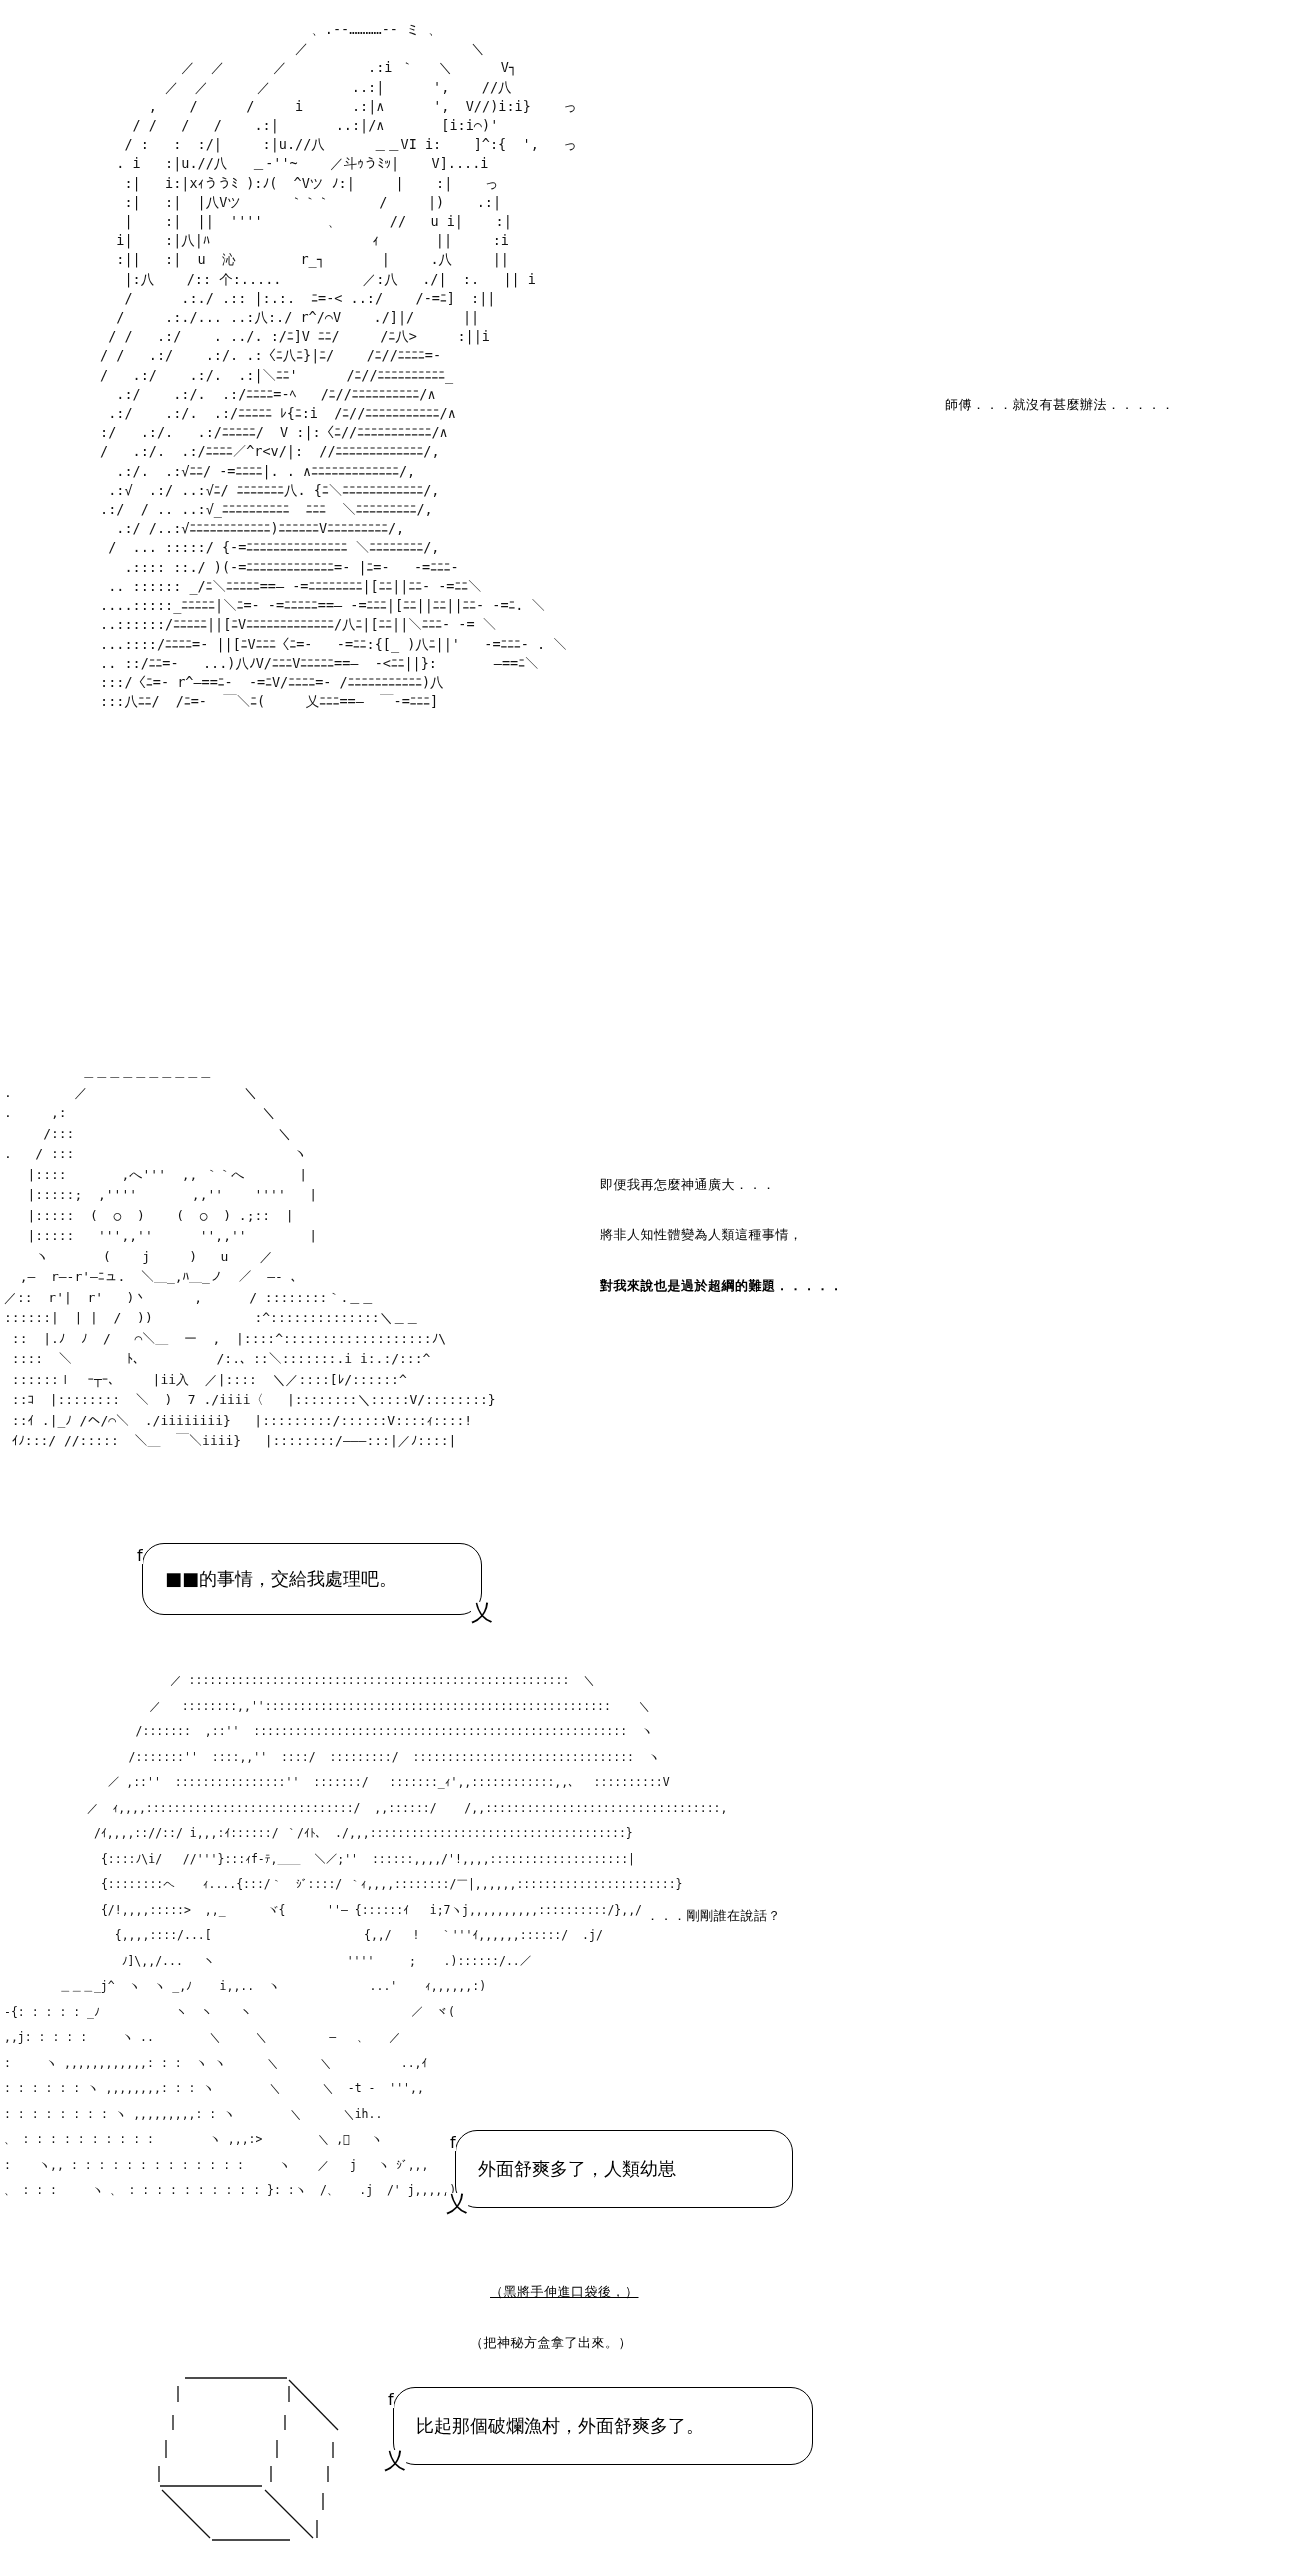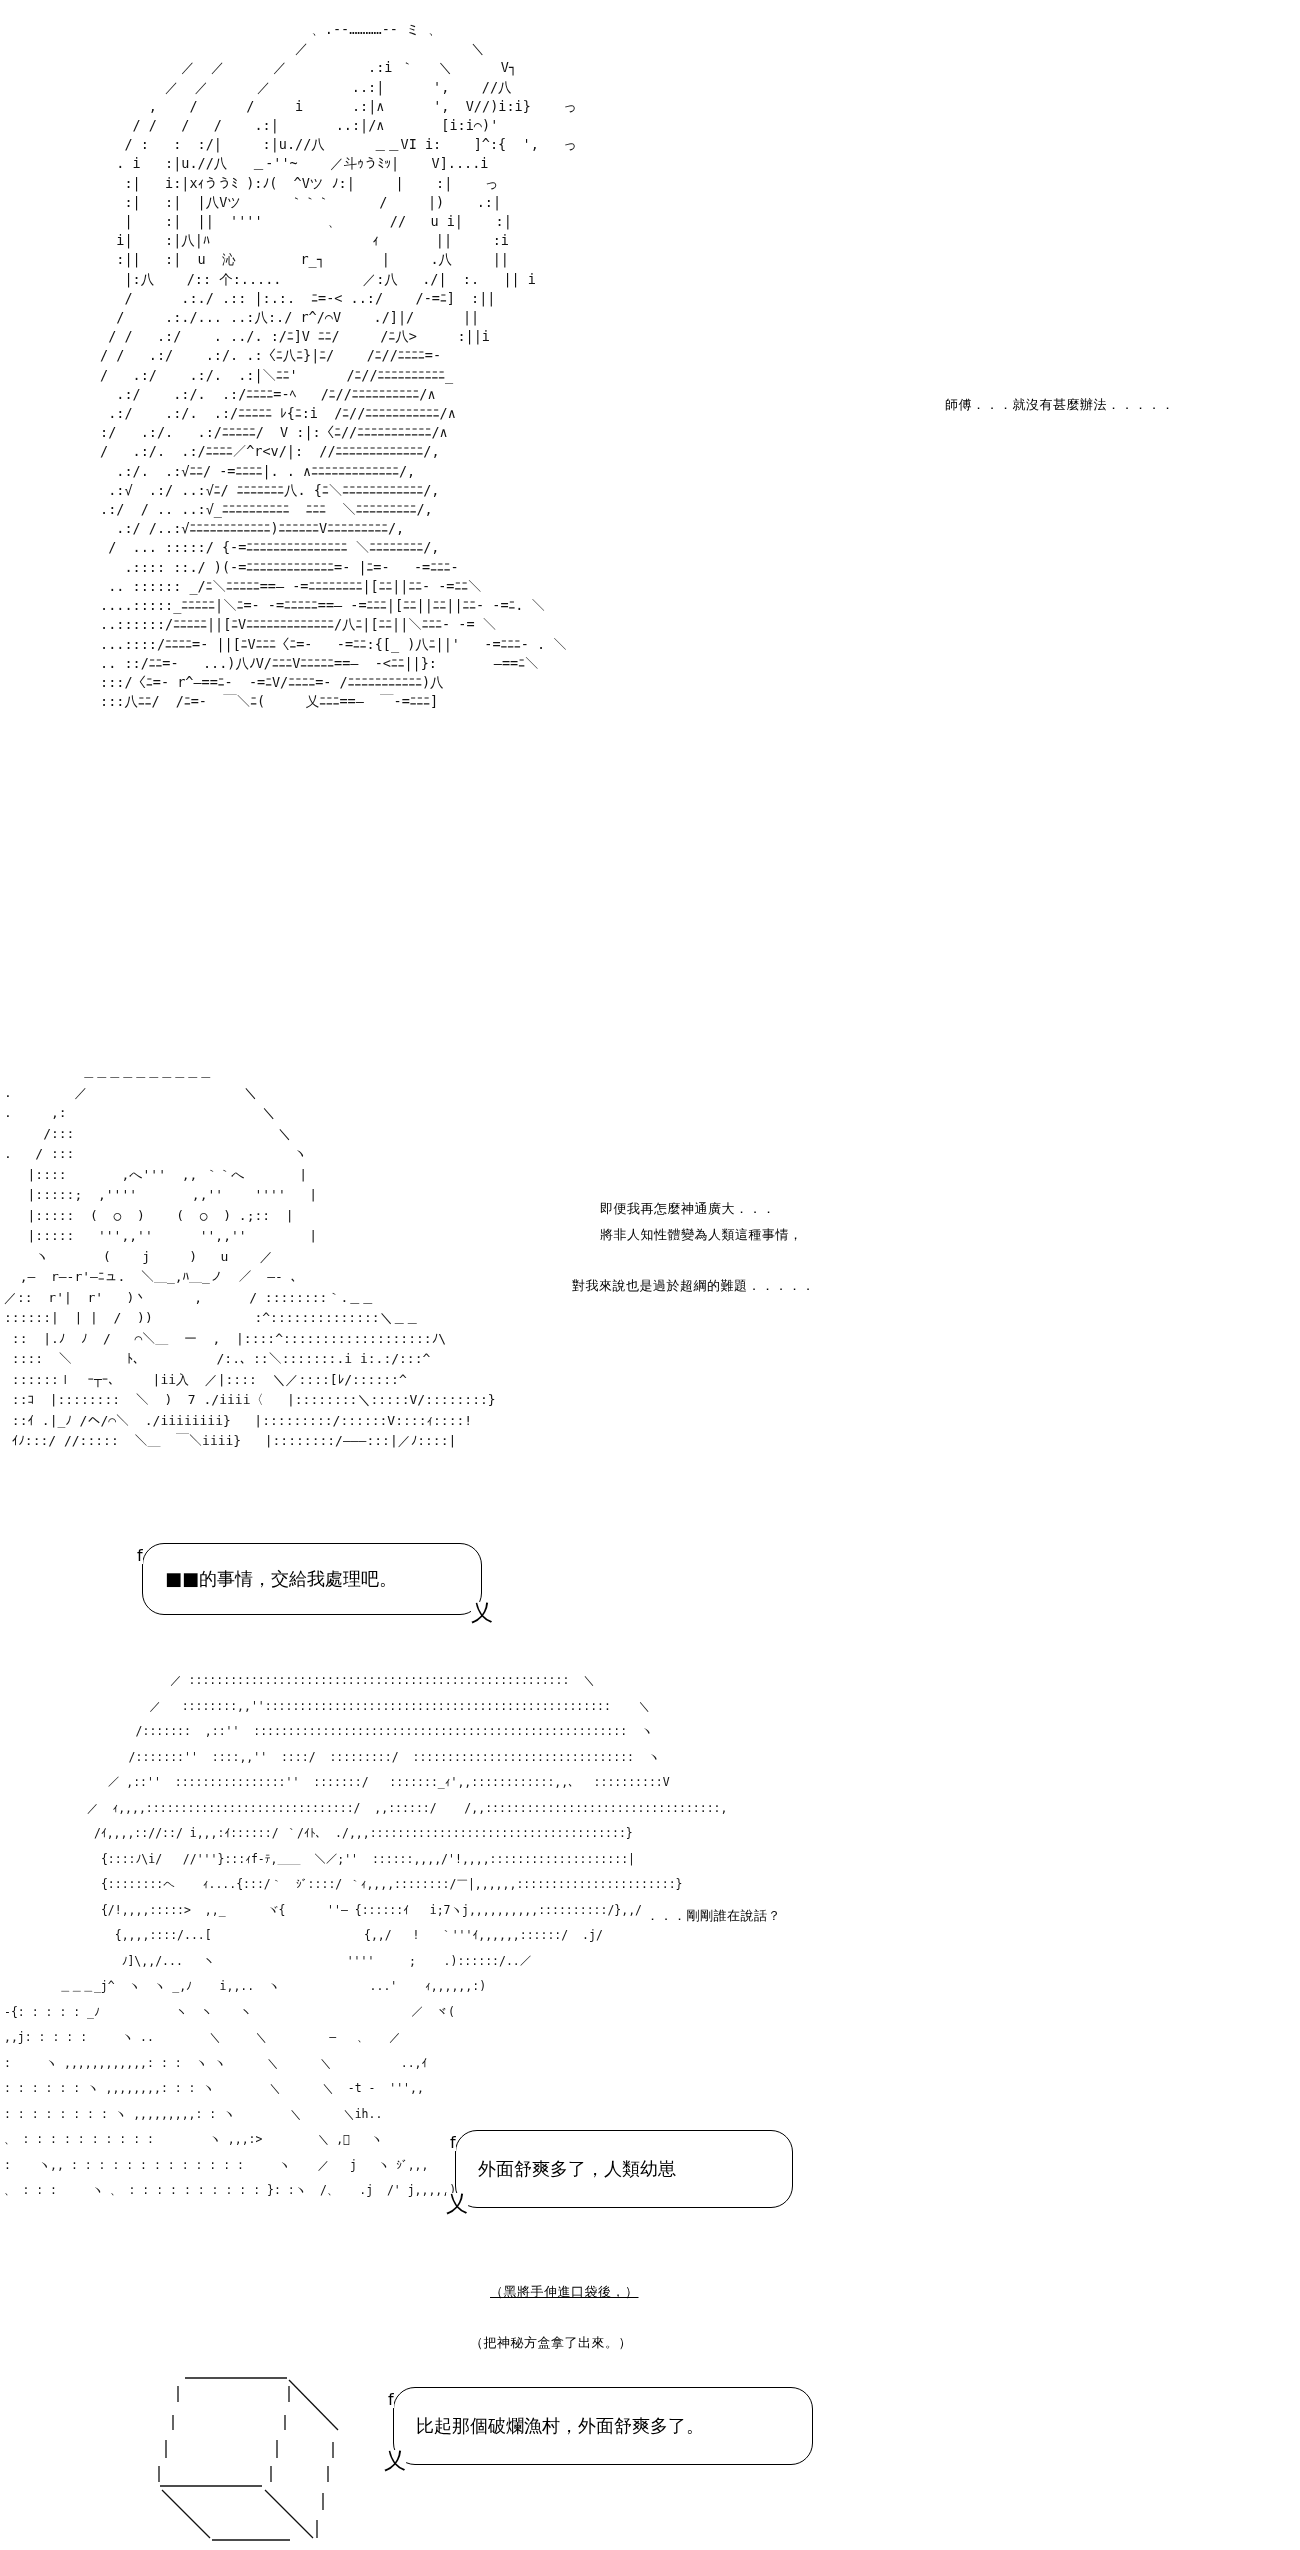--- a/index.html
+++ b/index.html
@@ -81,23 +81,23 @@
     ヽ       (    j     )   u    ／
   ,―  r―‐r'―ﾆュ.  ＼＿_,ﾊ＿_ノ  ／  ―‐ 、
 ／::  r'|  r'   )丶      ,      / ::::::::｀.＿＿
 ::::::|  | |  /  ))             :^::::::::::::::＼＿＿
  ::  |.ﾉ  ﾉ  /   ⌒＼＿  ー  ,  |::::^:::::::::::::::::::ﾉ\
  ::::  ＼       ﾄ、         /:.、::＼:::::::.i i:.:/:::^
  ::::::ｌ  ｰ┬ｰ、    |ii入  ／|::::  ＼／::::[ﾚ/::::::^
  ::ｺ  |::::::::  ＼  )  7 ./iiii〈   |::::::::＼:::::V/::::::::}
  ::ｲ .|_ﾉ /ヘ/⌒＼  ./iiiiiiii}   |:::::::::/::::::V::::ｨ::::!
  ｲﾉ:::/ //:::::  ＼＿  ￣＼iiii}   |::::::::/―――:::|／ﾉ::::|</pre>
-<div class="line" style="left:600px; top:1200px;font-family:Liberation Mono, monospace;">即便我再怎麼神通廣大．．．</div>
+<div class="line" style="left:600px; top:1176px;font-family:Liberation Mono, monospace;">即便我再怎麼神通廣大．．．</div>
 <div class="line" style="left:600px; top:1226px;">將非人知性體變為人類這種事情，</div>
-<div class="line" style="left:572px; top:1277px;">對我來說也是過於超綱的難題．．．．．</div>
+<div class="line" style="left:600px; top:1277px;font-weight:bold;">對我來說也是過於超綱的難題．．．．．</div>
 
 <div class="bubble" style="left:142px; top:1543px; width:340px; height:72px;">
   <span class="tail-f">f</span>
   <span>■■的事情，交給我處理吧。</span>
   <span class="tail-x" style="right:-12px; bottom:-10px;">乂</span>
 </div>
 
 <pre class="aa" style="left:4px; top:1668px; font-size:11.5px; line-height:25.5px;">                        ／ :::::::::::::::::::::::::::::::::::::::::::::::::::::::  ＼
                      ／   ::::::::,,''::::::::::::::::::::::::::::::::::::::::::::::::::    ＼
                    /:::::::  ,::''  ::::::::::::::::::::::::::::::::::::::::::::::::::::::  ヽ

